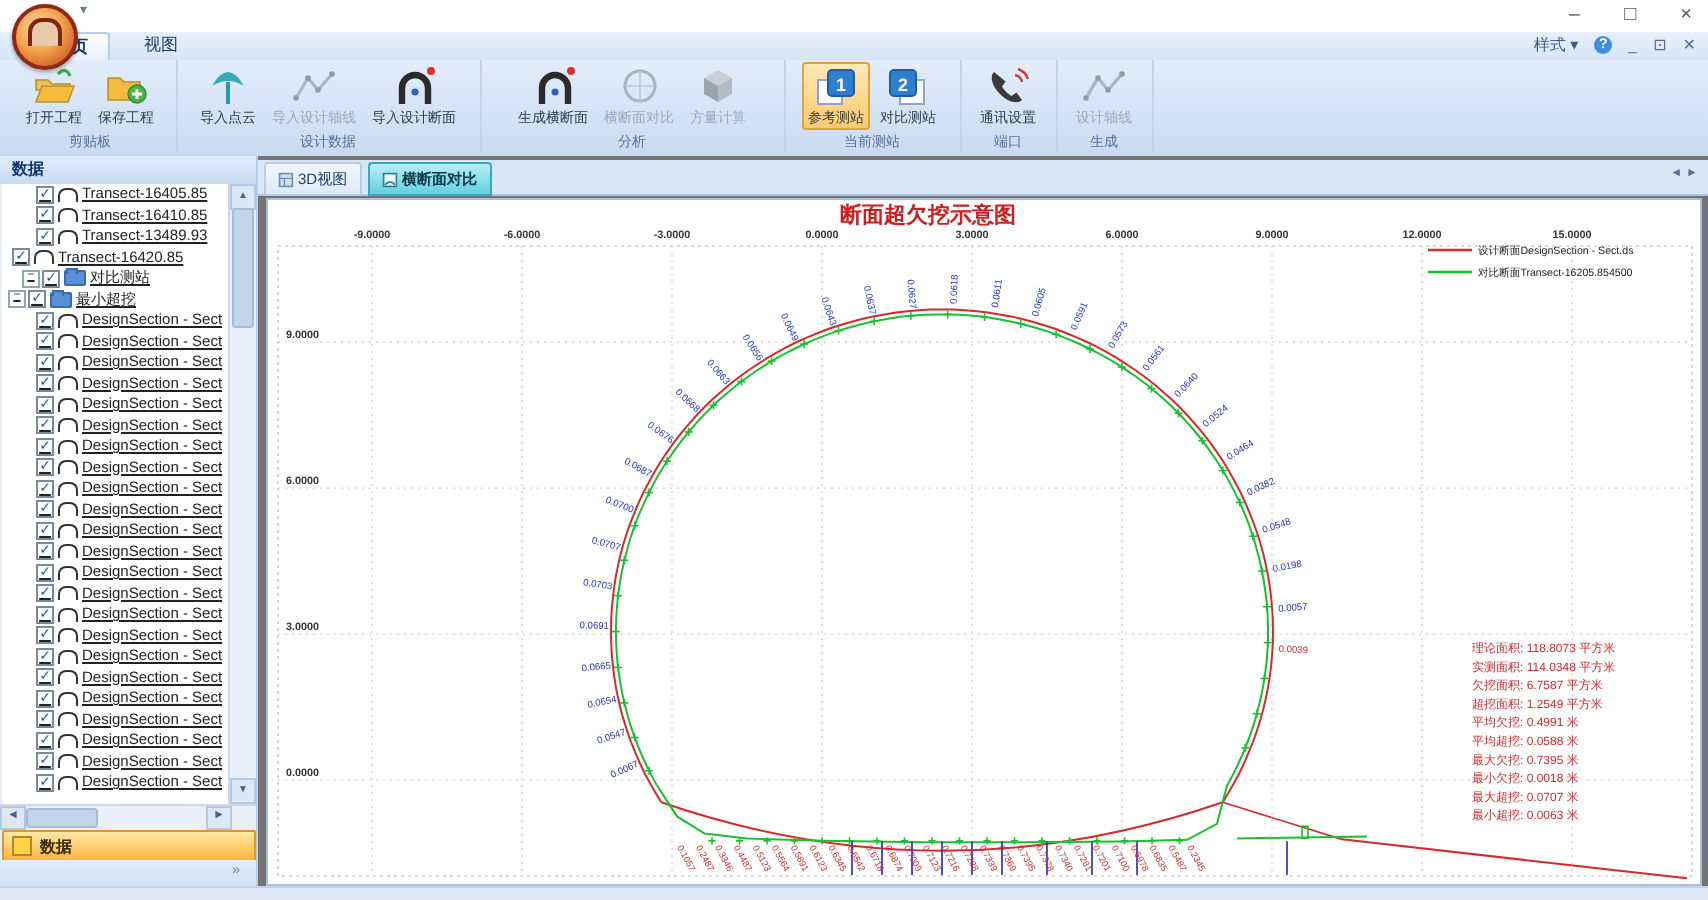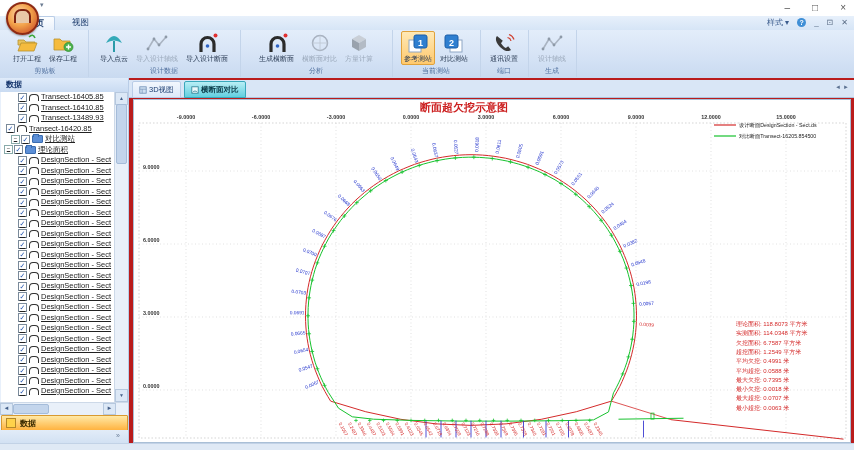--- a/index.html
+++ b/index.html
@@ -49,21 +49,21 @@
   .vthumb{position:absolute;left:1px;top:12px;width:9px;height:58px;background:#c3d5ec;border:1px solid #a5bcd9;border-radius:2px;}
   .hscroll{position:absolute;left:0;top:324px;width:128px;height:11px;background:#e9f0f9;border-top:1px solid #cdd9e8;}
   .hbtn{position:absolute;top:0;width:11px;height:10px;background:#dce8f6;border:1px solid #b6c8de;color:#46618a;font-size:6px;text-align:center;line-height:9px;}
   .hthumb{position:absolute;left:13px;top:1px;width:34px;height:8px;background:#c3d5ec;border:1px solid #a5bcd9;border-radius:2px;}
   .sb-orange{position:absolute;left:1px;top:337px;width:125px;height:14px;background:linear-gradient(#ffe9a6,#ffb340);
              border:1px solid #d89a30;border-radius:1px;display:flex;align-items:center;font-size:8px;font-weight:bold;color:#3a2a00;}
   .sb-orange .oic{width:8px;height:8px;background:#ffd24a;border:1px solid #b4882a;margin:0 4px 0 4px;}
   .sb-strip{position:absolute;left:0;top:352px;width:128px;height:13px;background:linear-gradient(#e2ecf8,#d2e1f3);}
   .sb-strip .chev{position:absolute;right:8px;top:2px;font-size:7px;color:#6c7f98;}
   
-  .main{position:absolute;left:129px;top:78px;width:725px;height:365px;background:#b91c1c;}
+  .main{position:absolute;left:129px;top:78px;width:725px;height:365px;background:#737373;}
   .mtabs{position:absolute;left:0;top:2px;width:725px;height:17px;background:#d9e6f6;border-bottom:1px solid #aec4de;}
   .mtab{position:absolute;top:1px;height:15px;display:flex;align-items:center;gap:2px;padding:0 6px;font-size:7.5px;color:#1c3d70;
         background:linear-gradient(#f2f7fd,#ddeafa);border:1px solid #b9cde7;border-radius:2px 2px 0 0;}
   .mtab.active{background:linear-gradient(#b9eef5,#62cfe0);border-color:#3aa8bc;font-weight:bold;color:#093a48;}
   .mtab .tic{width:8px;height:8px;flex:none;}
   .mtab-nav{position:absolute;right:3px;top:4px;font-size:6px;color:#5a7090;letter-spacing:2px;}
   .chartbox{position:absolute;left:4px;top:21px;width:716px;height:342px;background:#fff;border:1px solid #a9bfd6;box-sizing:content-box;}
   .statusbar{position:absolute;left:0;top:443px;width:854px;height:7px;background:#dfe9f5;border-top:1px solid #c2d2e6;}
 </style>
 </head>
@@ -281,21 +281,21 @@
         <div class="trow" style="padding-left: 10px;">
           <span class="exp">−</span>
           <span class="cb">✓</span>
           <span class="ic-folder"></span>
           <span>对比测站</span>
         </div>
         <div class="trow" style="padding-left: 3px;">
           <span class="exp">−</span>
           <span class="cb">✓</span>
           <span class="ic-folder"></span>
-          <span>理论面积</span>
+          <span>最小超挖</span>
         </div>
         <div class="trow" style="padding-left: 17px;">
           <span class="cb">✓</span>
           <span class="ic-tunnel"></span>
           <span>DesignSection - Sect</span>
         </div>
         <div class="trow" style="padding-left: 17px;">
           <span class="cb">✓</span>
           <span class="ic-tunnel"></span>
           <span>DesignSection - Sect</span>

